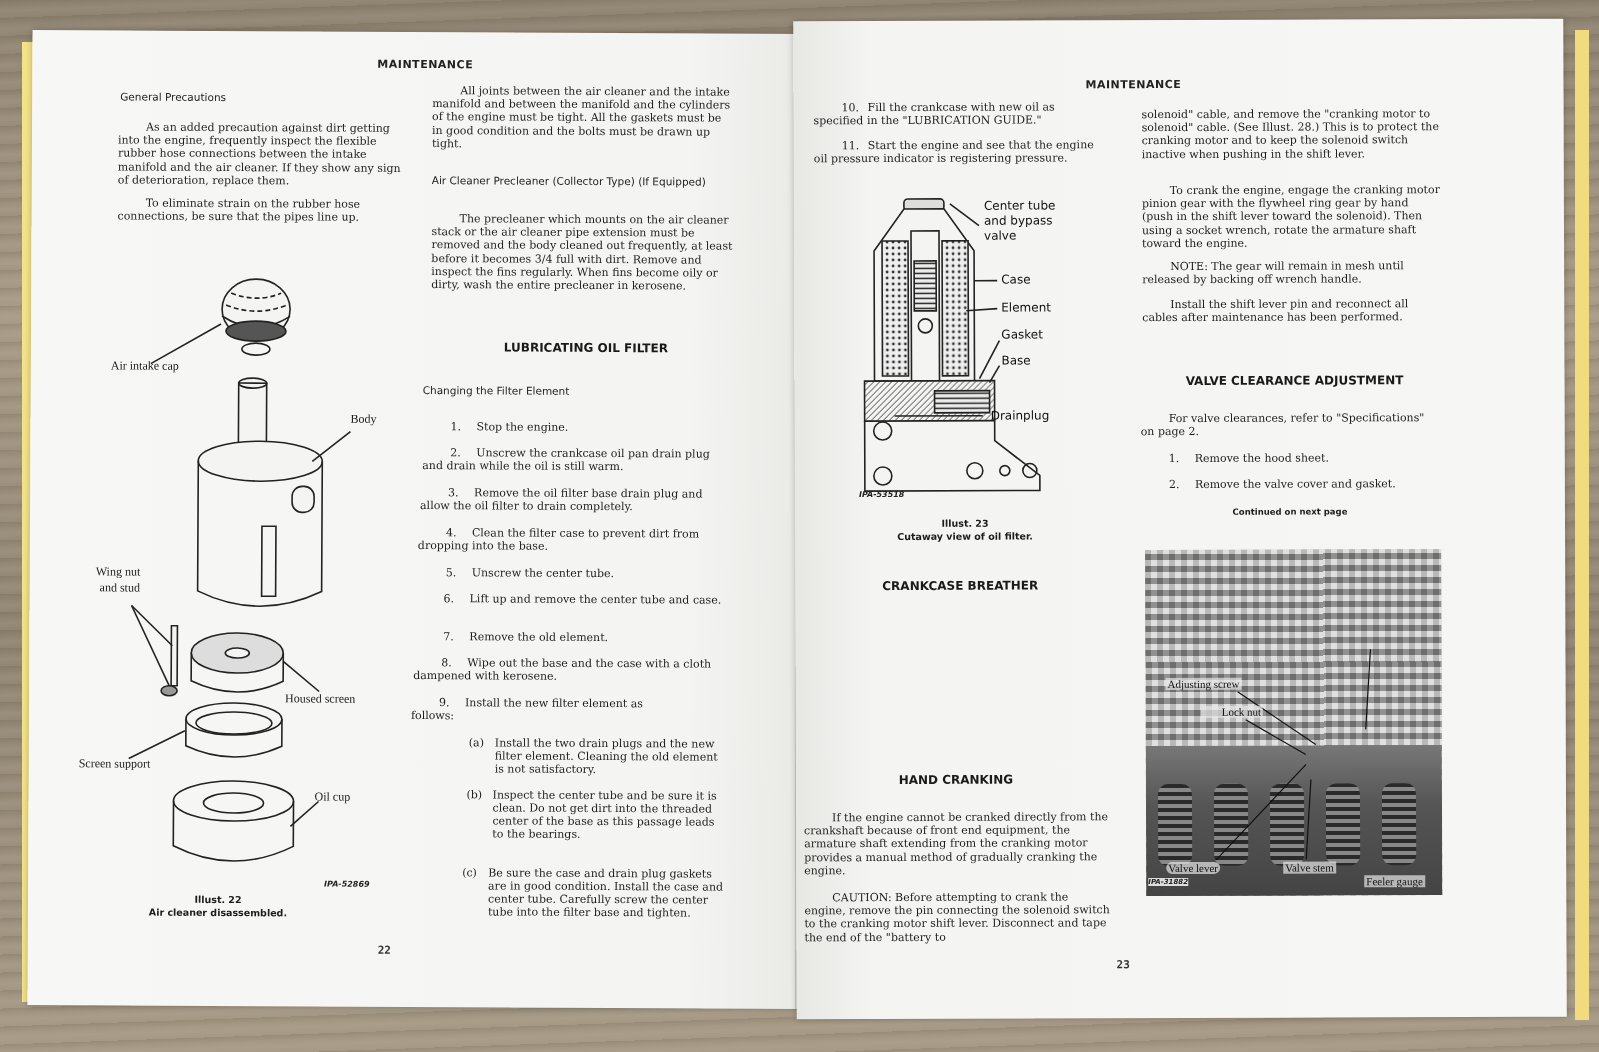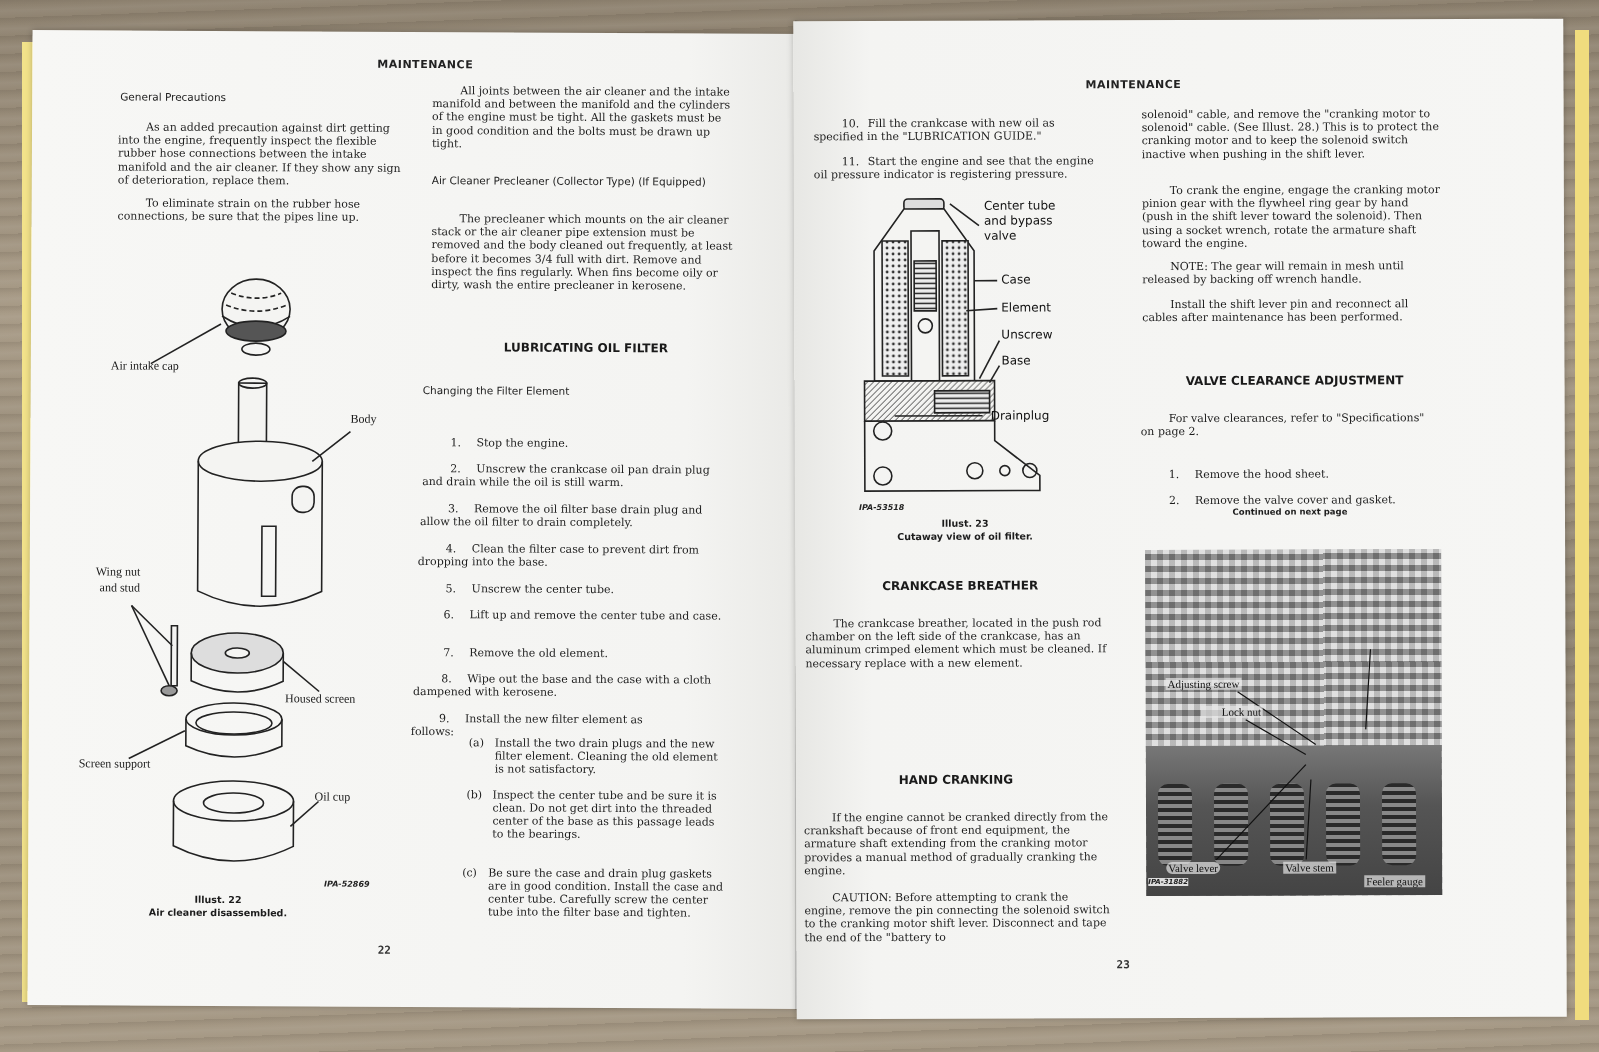--- a/index.html
+++ b/index.html
@@ -19,21 +19,21 @@
     color:#1e1e1e;
   }
   .page-left { left:30px; top:32px; width:772px; height:975px; transform:rotate(0.3deg); background: linear-gradient(90deg,#f7f7f5 0%, #f4f4f2 85%, #e9e9e6 100%); }
   .page-right { left:795px; top:20px; width:770px; height:998px; transform:rotate(-0.2deg); background: linear-gradient(90deg,#e7e7e4 0%, #f4f4f2 10%, #f6f6f4 100%); }
   .running-head { position:absolute; font-family:"DejaVu Sans", sans-serif; font-weight:bold; font-size:11px; letter-spacing:0.5px; color:#222; }
   .subhead { position:absolute; font-family:"DejaVu Sans", sans-serif; font-size:10.5px; color:#222; }
   .section-title { position:absolute; font-family:"DejaVu Sans", sans-serif; font-weight:bold; font-size:12px; color:#1a1a1a; text-align:center; }
   .para { position:absolute; font-family:"DejaVu Serif", serif; font-size:11px; line-height:13.2px; color:#1c1c1c; text-indent:28px; text-align:left; }
   .para.noindent { text-indent:0; }
   .step { position:absolute; font-family:"DejaVu Serif", serif; font-size:11px; line-height:13px; color:#1c1c1c; }
-  .step .num { display:inline-block; width:26px; padding-left:28px;margin-top:16px; }
+  .step .num { display:inline-block; width:26px; padding-left:28px; }
   .sub { position:absolute; font-family:"DejaVu Serif", serif; font-size:11px; line-height:13px; color:#1c1c1c; display:flex; }
   .sub .lbl { width:26px; flex:none; }
   .caption { position:absolute; font-family:"DejaVu Sans", sans-serif; font-weight:bold; font-size:9.5px; text-align:center; color:#1c1c1c; line-height:13px; }
   .figid { position:absolute; font-family:"DejaVu Sans", sans-serif; font-weight:bold; font-style:italic; font-size:8px; color:#222; }
   .pageno { position:absolute; font-family:"DejaVu Sans Mono", monospace; font-size:11px; color:#333;font-weight:bold; }
   .label { position:absolute; font-family:"Liberation Serif", serif; font-size:12px; color:#1c1c1c; }
   .label-sans { position:absolute; font-family:"DejaVu Sans", sans-serif; font-size:12px; color:#111; line-height:15px; }
   svg { position:absolute; overflow:visible; }
   .photo {
     position:absolute; left:350px; top:530px; width:296px; height:346px;
@@ -195,31 +195,30 @@
         </pattern>
     </defs>
   </svg>
   <div class="label-sans" style="left:190px; top:178px;">
     <div>Center tube</div>
     <div>and bypass</div>
     <div>valve</div>
   </div>
   <div class="label-sans" style="left:207px; top:252px;">Case</div>
   <div class="label-sans" style="left:207px; top:280px;">Element</div>
-  <div class="label-sans" style="left:207px; top:307px;">Unscrew</div>
+  <div class="label-sans" style="left:207px; top:307px;">Gasket</div>
   <div class="label-sans" style="left:207px; top:333px;">Base</div>
   <div class="label-sans" style="left:196px; top:388px;">Drainplug</div>
-  <div class="figid" style="left:64px; top:482px;">IPA-53518</div>
+  <div class="figid" style="left:64px; top:469px;">IPA-53518</div>
   <div class="caption" style="left:80px; top:496px; width:180px;">
     <div>Illust. 23</div>
     <div>Cutaway view of oil filter.</div>
   </div>
 
   <div class="section-title" style="left:40px; top:558px; width:250px;">CRANKCASE BREATHER</div>
-  <div class="para" style="left:10px; top:596px; width:305px;">The crankcase breather, located in the push rod chamber on the left side of the crankcase, has an aluminum crimped element which must be cleaned. If necessary replace with a new element.</div>
 
   <div class="section-title" style="left:40px; top:752px; width:240px;">HAND CRANKING</div>
   <div class="para" style="left:8px; top:790px; width:308px;">If the engine cannot be cranked directly from the crankshaft because of front end equipment, the armature shaft extending from the cranking motor provides a manual method of gradually cranking the engine.</div>
   <div class="para" style="left:8px; top:870px; width:308px;">CAUTION: Before attempting to crank the engine, remove the pin connecting the solenoid switch to the cranking motor shift lever. Disconnect and tape the end of the "battery to</div>
 
   <div class="para noindent" style="left:348px; top:88px; width:300px;">solenoid" cable, and remove the "cranking motor to solenoid" cable. (See Illust. 28.) This is to protect the cranking motor and to keep the solenoid switch inactive when pushing in the shift lever.</div>
   <div class="para" style="left:348px; top:164px; width:300px;">To crank the engine, engage the cranking motor pinion gear with the flywheel ring gear by hand (push in the shift lever toward the solenoid). Then using a socket wrench, rotate the armature shaft toward the engine.</div>
   <div class="para" style="left:348px; top:240px; width:300px;">NOTE: The gear will remain in mesh until released by backing off wrench handle.</div>
   <div class="para" style="left:348px; top:278px; width:300px;">Install the shift lever pin and reconnect all cables after maintenance has been performed.</div>
 

